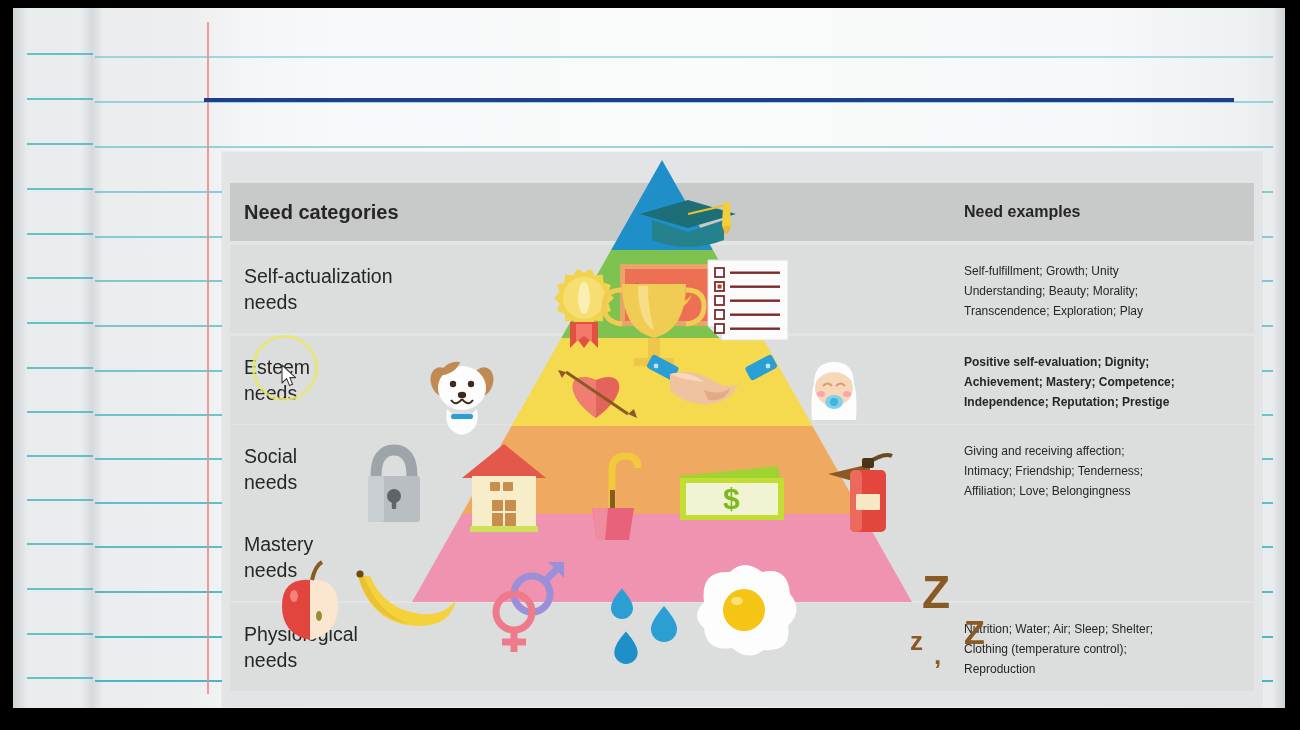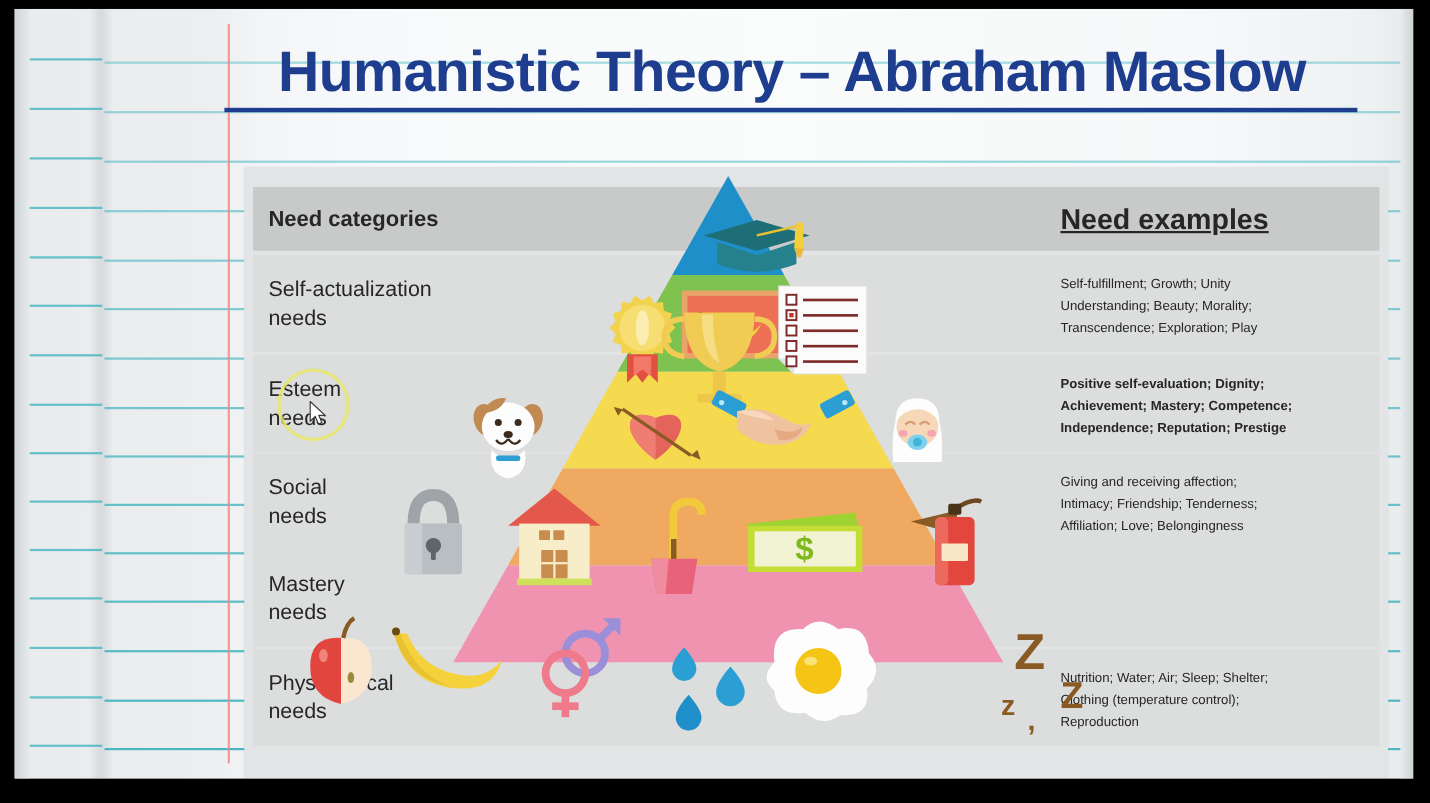--- a/index.html
+++ b/index.html
@@ -73,21 +73,21 @@
   }
 
   
   #card {
     position: absolute;
     left: 222px; top: 152px;
     width: 1040px; height: 555px;
     background: #e2e4e5;
     box-shadow: 0 0 0 1px rgba(0,0,0,0.03);
   }
-  .tablewrap { position: absolute; left: 0; top: 4px; width: 1040px; height: 555px; }
+  .tablewrap { position: absolute; left: 0; top: 17px; width: 1040px; height: 555px; }
 
   .row {
     position: absolute;
     left: 8px;
     width: 1024px;
     background: #dcdddd;
   }
   .row.header { background: #c8c9c9; }
 
   .cell-left {
@@ -98,21 +98,21 @@
     white-space: pre-line;
   }
   .cell-left.bold { font-weight: 700; font-size: 20px; }
   .cell-right {
     position: absolute; left: 742px; width: 280px;
     color: #262626;
     font-size: 12px;
     line-height: 20px;
     white-space: pre-line;
   }
-  .cell-right.bold { font-weight: 700; font-size: 26px; line-height: 26px; text-decoration: underline; }
+  .cell-right.bold { font-weight: 700; font-size: 16px; line-height: 26px; }
 
   
   #pyramid { position: absolute; left: 0; top: 0; width: 1040px; height: 555px; pointer-events: none; }
 
   
   #click-ring {
     position: absolute;
     left: 252px; top: 335px;
     width: 66px; height: 66px;
     border: 3px solid #e8e86a;
@@ -164,21 +164,20 @@
         <div class="rule left" style="top: 580px;"></div>
         <div class="rule right" style="top: 583px; opacity: 0.87;"></div>
         <div class="rule left" style="top: 625px;"></div>
         <div class="rule right" style="top: 628px; opacity: 0.91;"></div>
         <div class="rule left" style="top: 669px;"></div>
         <div class="rule right" style="top: 672px; opacity: 0.94;"></div>
       </div>
     <div id="margin-line"></div>
   </div>
 
-  <div id="title">Humanistic Theory – Abraham Maslow</div>
   <div id="title-underline"></div>
 
   <div id="card">
     <div class="tablewrap" id="tablewrap">
         <div class="row header" style="top: 14px; height: 58px;"></div>
         <div class="cell-left bold" style="top: 30px;">Need categories</div>
         <div class="cell-right bold" style="top: 30px;">Need examples</div>
         <div class="row" style="top: 76px; height: 88px;"></div>
         <div class="cell-left" style="top: 94px;">Self-actualization
 needs</div>

